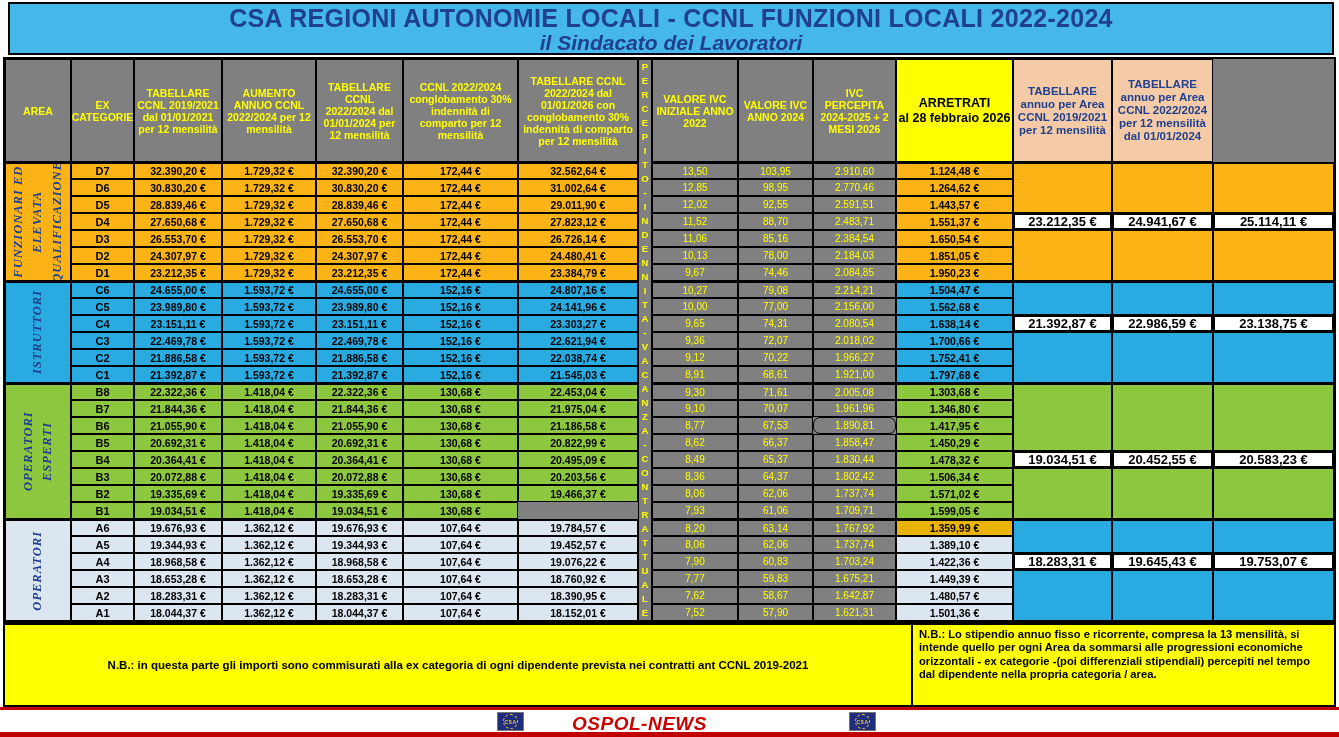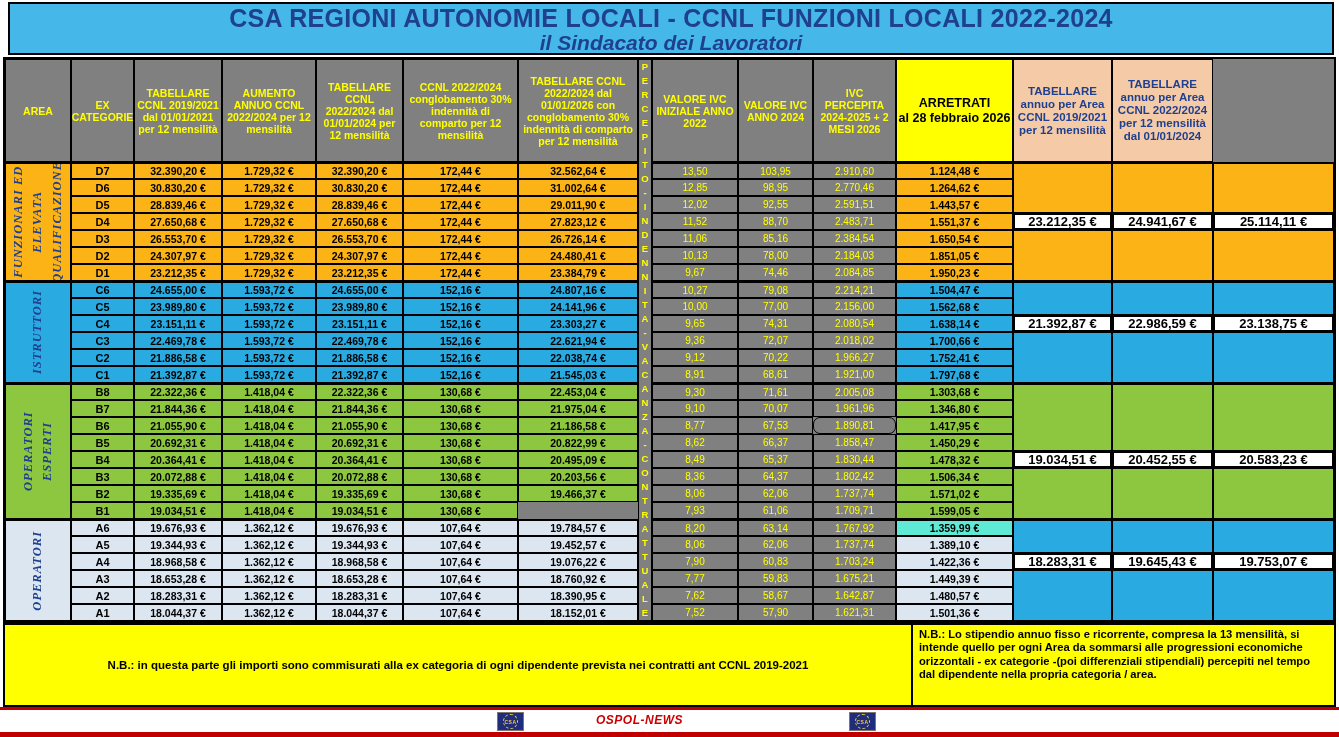--- a/index.html
+++ b/index.html
@@ -64,21 +64,21 @@
     font-weight:bold;font-size:11.2px;line-height:13.4px;color:#000;
     padding:3px 6px 0 6px;text-align:left;
   }
   
   .footer{
     position:absolute;left:0;top:707px;width:1339px;height:30px;box-sizing:border-box;
     background:#fff;border-top:3px solid #C00000;border-bottom:5px solid #C00000;
   }
   .ospol{
     position:absolute;left:552px;top:3px;width:175px;text-align:center;
-    color:#CC0000;font-weight:bold;font-style:italic;font-size:12px;letter-spacing:.5px;
+    color:#CC0000;font-weight:bold;font-style:italic;font-size:19px;letter-spacing:.5px;
   }
   .csa-logo{
     position:absolute;top:2px;width:27px;height:19px;background:#1F2D7B;
     border:1px solid #777;box-sizing:border-box;
     display:flex;align-items:center;justify-content:center;
   }
   .csa-logo .ring{
     width:13px;height:13px;border:1px dashed #F7C948;border-radius:50%;
     display:flex;align-items:center;justify-content:center;
     color:#F7C948;font-size:5px;font-weight:bold;letter-spacing:.5px;
@@ -402,21 +402,21 @@
     </div>
     <div class="cell cat thick-top" style="grid-area: 23 / 2; background: rgb(220, 230, 241);">A6</div>
     <div class="cell val thick-top" style="grid-area: 23 / 3; background: rgb(220, 230, 241);">19.676,93 €</div>
     <div class="cell val thick-top" style="grid-area: 23 / 4; background: rgb(220, 230, 241);">1.362,12 €</div>
     <div class="cell val thick-top" style="grid-area: 23 / 5; background: rgb(220, 230, 241);">19.676,93 €</div>
     <div class="cell val thick-top" style="grid-area: 23 / 6; background: rgb(220, 230, 241);">107,64 €</div>
     <div class="cell val thick-top" style="grid-area: 23 / 7; background: rgb(220, 230, 241);">19.784,57 €</div>
     <div class="cell ivc thick-top" style="grid-area: 23 / 9;">8,20</div>
     <div class="cell ivc thick-top" style="grid-area: 23 / 10;">63,14</div>
     <div class="cell ivc thick-top" style="grid-area: 23 / 11;">1.767,92</div>
-    <div class="cell val thick-top" style="grid-area: 23 / 12; background: #5eead4;">1.359,99 €</div>
+    <div class="cell val thick-top" style="grid-area: 23 / 12; background: #eab308;">1.359,99 €</div>
     <div class="cell cat" style="grid-area: 24 / 2; background: rgb(220, 230, 241);">A5</div>
     <div class="cell val" style="grid-area: 24 / 3; background: rgb(220, 230, 241);">19.344,93 €</div>
     <div class="cell val" style="grid-area: 24 / 4; background: rgb(220, 230, 241);">1.362,12 €</div>
     <div class="cell val" style="grid-area: 24 / 5; background: rgb(220, 230, 241);">19.344,93 €</div>
     <div class="cell val" style="grid-area: 24 / 6; background: rgb(220, 230, 241);">107,64 €</div>
     <div class="cell val" style="grid-area: 24 / 7; background: rgb(220, 230, 241);">19.452,57 €</div>
     <div class="cell ivc" style="grid-area: 24 / 9;">8,06</div>
     <div class="cell ivc" style="grid-area: 24 / 10;">62,06</div>
     <div class="cell ivc" style="grid-area: 24 / 11;">1.737,74</div>
     <div class="cell val" style="grid-area: 24 / 12; background: rgb(220, 230, 241);">1.389,10 €</div>

